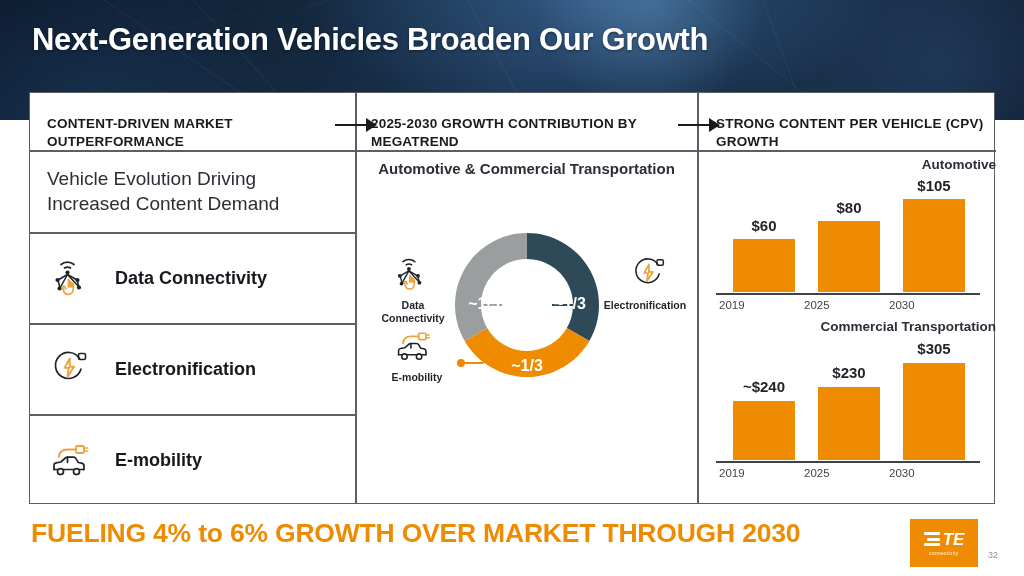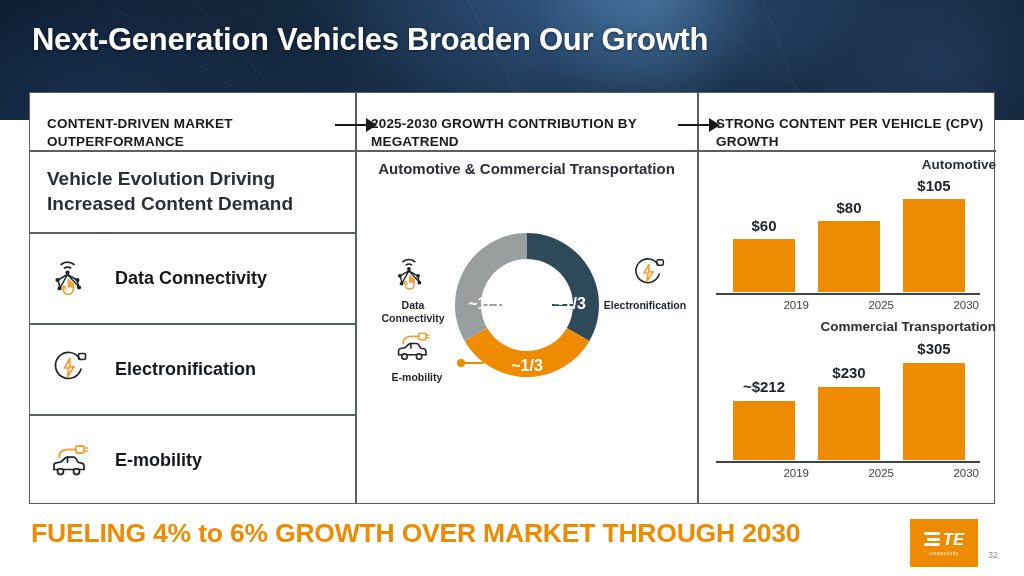--- a/index.html
+++ b/index.html
@@ -70,21 +70,21 @@
      border-top:7px solid transparent;border-bottom:7px solid transparent;border-left:11px solid #1a1a1a;}
   .arrow.a1{left:305px;}
   .arrow.a2{left:648px;}
 
   
   .lrow{position:absolute;left:0;width:325px;box-sizing:border-box;display:flex;align-items:center;}
   .lrow.r0{top:58px;height:81px;padding:0 17px;}
   .lrow.r1{top:140px;height:90px;padding:0 14px;}
   .lrow.r2{top:231px;height:90px;padding:0 14px;}
   .lrow.r3{top:322px;height:90px;padding:0 14px;}
-  .lrow-title{font-size:19px;font-weight:bold;color:#2b2f36;line-height:1.27;}
+  .lrow-title{font-size:19px;font-weight:normal;color:#2b2f36;line-height:1.27;}
   .lrow-label{font-size:18px;font-weight:bold;color:#15181c;margin-left:15px;}
   .licon{width:56px;height:52px;flex:0 0 56px;display:flex;align-items:center;justify-content:center;}
 
   
   .mid{position:absolute;left:326px;top:58px;width:341px;height:354px;}
   .mid-title{position:absolute;left:0;top:8px;width:341px;text-align:center;
      font-size:15px;font-weight:bold;color:#2b2f36;line-height:1.33;}
   .donut-wrap{position:absolute;left:0;top:52px;width:341px;height:190px;}
   .mid-caption{position:absolute;left:0;top:263px;width:341px;text-align:center;
      font-size:13.5px;font-weight:bold;color:#2b2f36;line-height:1.42;}
@@ -101,21 +101,21 @@
 
   
   .right{position:absolute;left:668px;top:58px;width:298px;height:354px;}
   .chart{position:absolute;left:0;width:298px;}
   .chart.c1{top:6px;height:170px;}
   .chart.c2{top:168px;height:174px;}
   .chart-title{width:298px;text-align:right;font-size:13.5px;font-weight:bold;color:#2b2f36;}
   .axis{position:absolute;left:18px;width:264px;height:2px;background:#3e434a;}
   .bar{position:absolute;width:62px;background:#ef8b00;}
   .barval{position:absolute;width:90px;text-align:center;font-size:15px;font-weight:bold;color:#1f2328;}
-  .barcat{position:absolute;width:90px;text-align:right;font-size:11.5px;color:#3e434a;}
+  .barcat{position:absolute;width:90px;text-align:left;font-size:11.5px;color:#3e434a;}
 
   
   .banner{position:absolute;left:0;top:504px;width:1024px;height:72px;background:#ffffff;}
   .banner-text{
     position:absolute;left:31px;top:14px;
     font-size:26.5px;font-weight:bold;color:#ef8b00;letter-spacing:-.2px;white-space:nowrap;
   }
   .te-logo{position:absolute;left:910px;top:519px;width:68px;height:48px;background:#ef8b00;
      display:flex;flex-direction:column;align-items:center;justify-content:center;}
   .te-mark{display:flex;align-items:center;gap:3px;}
@@ -339,21 +339,21 @@
         <div class="barcat" style="left:191px;top:142px;">2030</div>
       </div>
 
       <div class="chart c2">
         <div class="chart-title">Commercial Transportation</div>
 
         <div class="bar" style="left:35px;top:82px;height:59px;"></div>
         <div class="bar" style="left:120px;top:68px;height:73px;"></div>
         <div class="bar" style="left:205px;top:44px;height:97px;"></div>
 
-        <div class="barval" style="left:21px;top:59px;">~$212</div>
+        <div class="barval" style="left:21px;top:59px;">~$240</div>
         <div class="barval" style="left:106px;top:45px;">$230</div>
         <div class="barval" style="left:191px;top:21px;">$305</div>
 
         <div class="axis" style="top:142px;"></div>
 
         <div class="barcat" style="left:21px;top:148px;">2019</div>
         <div class="barcat" style="left:106px;top:148px;">2025</div>
         <div class="barcat" style="left:191px;top:148px;">2030</div>
       </div>
     </div>

